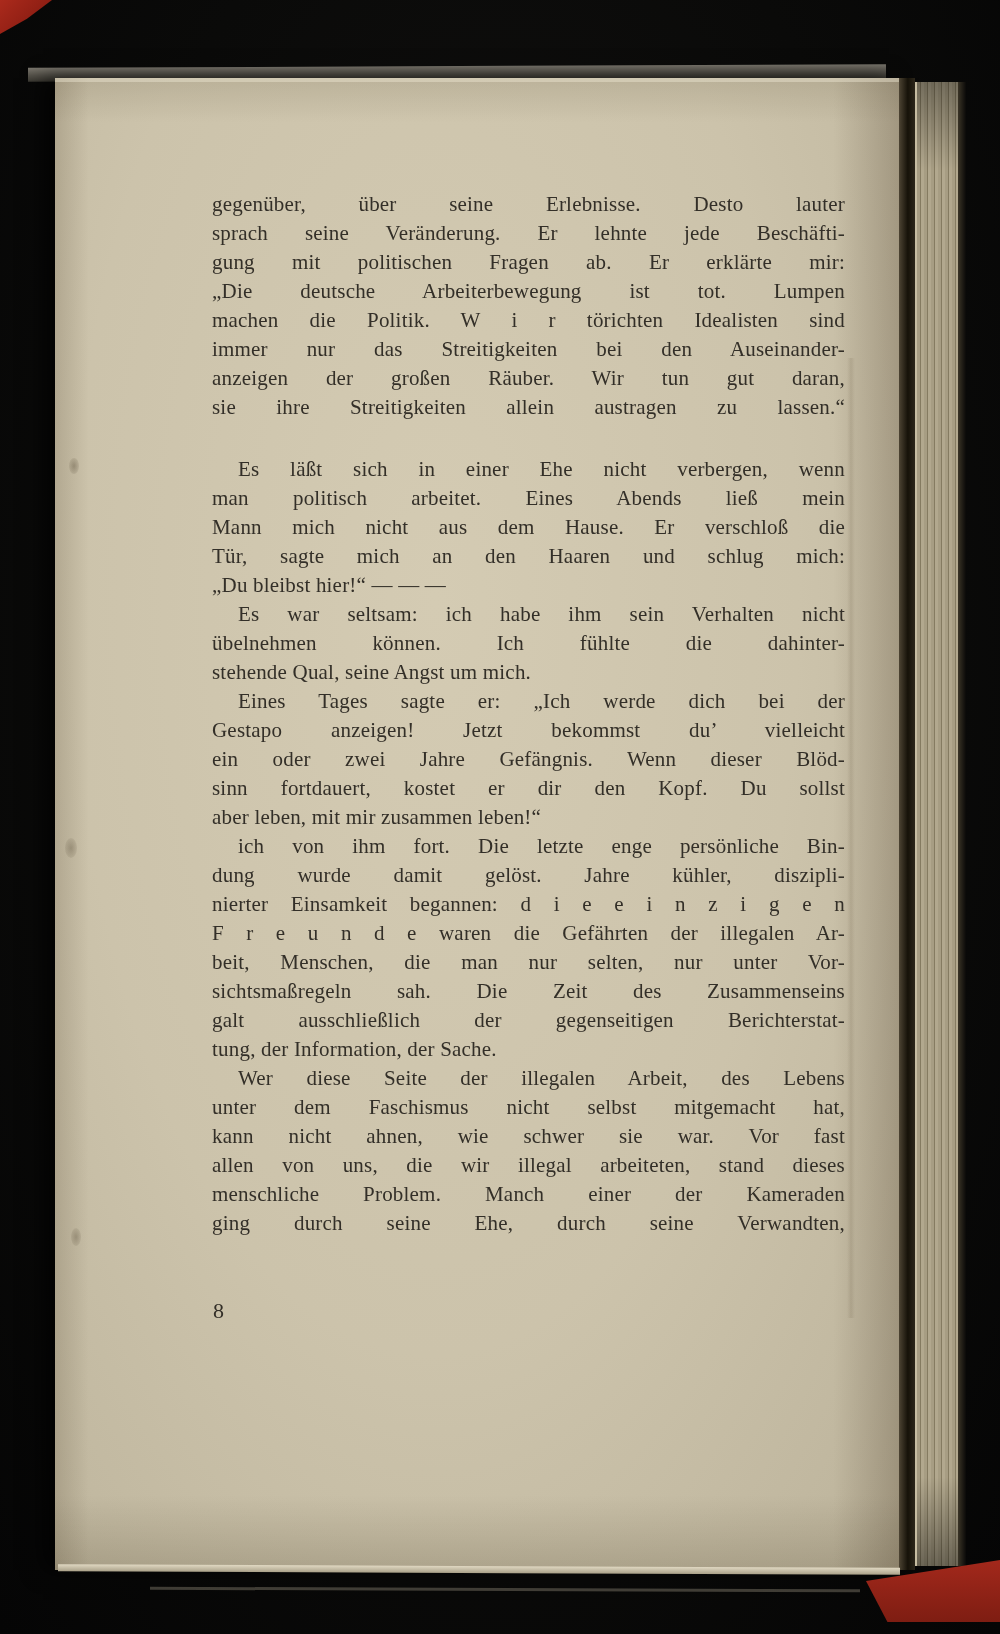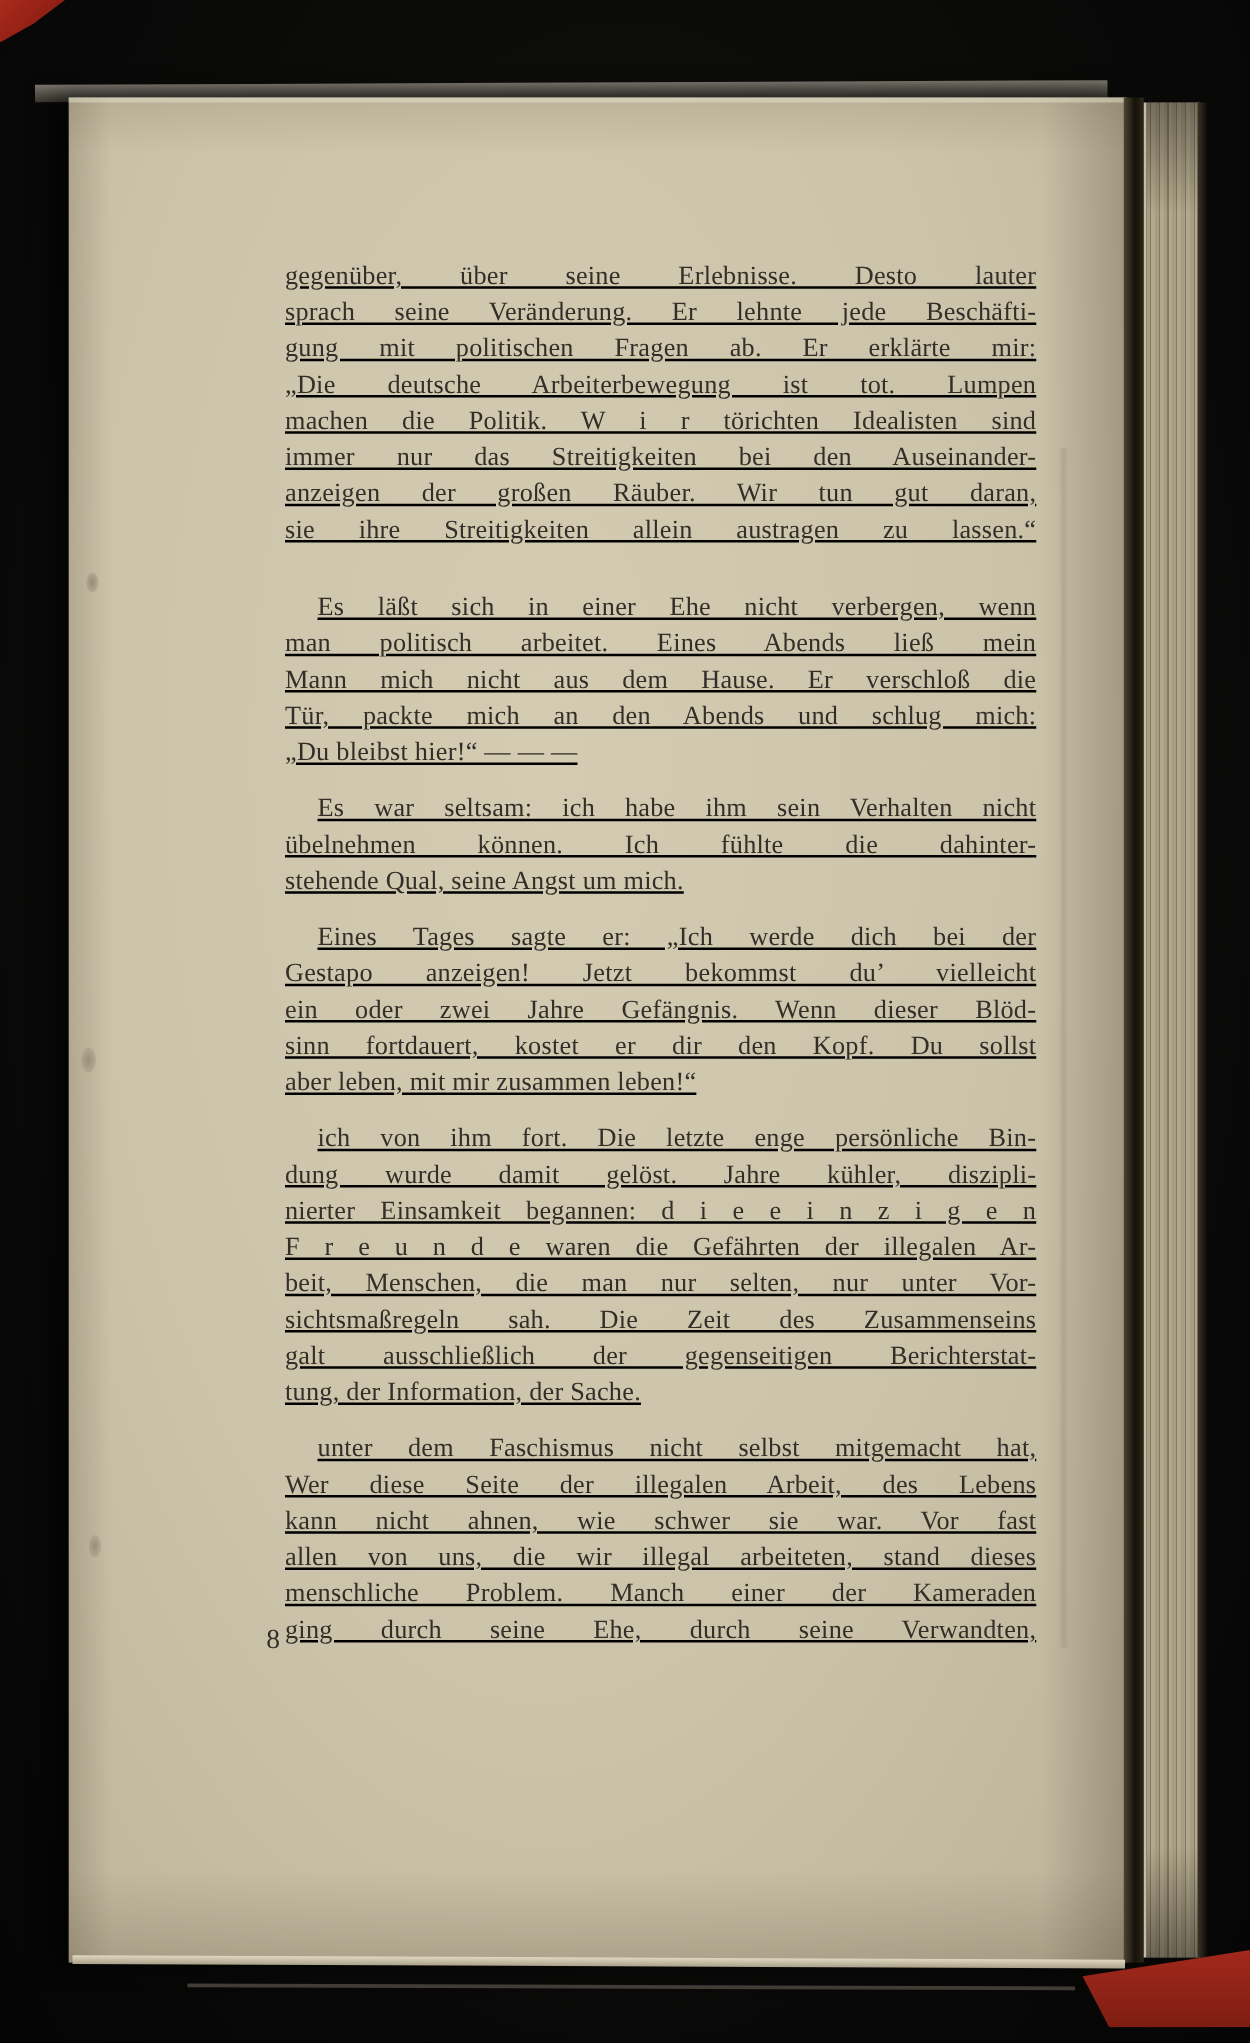--- a/index.html
+++ b/index.html
@@ -77,21 +77,21 @@
     clip-path: polygon(0 0, 100% 0, 52% 55%, 0 100%);
   }
   .red-br {
     position: absolute; right: 0; top: 1556px; width: 134px; height: 66px;
     background: linear-gradient(180deg, #a5291c 0%, #7e1d12 100%);
     clip-path: polygon(0 38%, 100% 6%, 100% 100%, 16% 100%);
   }
 
   
   .text-block { position: absolute; left: 157px; top: 112px; width: 633px; }
-  .para { margin: 16px; text-decoration: underline; }
+  .para { margin: 0; }
   .para.gap { margin-top: 33px; }
   .line {
     font-size: 21px; line-height: 29px; height: 29px;
     color: #332f28;
     letter-spacing: 0.2px;
     text-align: justify;
     text-align-last: justify;
     white-space: normal;
   }
   .line.left { text-align: center; text-align-last: left; }
@@ -122,21 +122,21 @@
           <div class="line">„Die deutsche Arbeiterbewegung ist tot. Lumpen</div>
           <div class="line">machen die Politik. W i r törichten Idealisten sind</div>
           <div class="line">immer nur das Streitigkeiten bei den Auseinander-</div>
           <div class="line">anzeigen der großen Räuber. Wir tun gut daran,</div>
           <div class="line">sie ihre Streitigkeiten allein austragen zu lassen.“</div>
         </div>
         <div class="para indent gap">
           <div class="line">Es läßt sich in einer Ehe nicht verbergen, wenn</div>
           <div class="line">man politisch arbeitet. Eines Abends ließ mein</div>
           <div class="line">Mann mich nicht aus dem Hause. Er verschloß die</div>
-          <div class="line">Tür, packte mich an den Abends und schlug mich:</div>
+          <div class="line">Tür, sagte mich an den Haaren und schlug mich:</div>
           <div class="line left">„Du bleibst hier!“ — — —</div>
         </div>
         <div class="para indent">
           <div class="line">Es war seltsam: ich habe ihm sein Verhalten nicht</div>
           <div class="line">übelnehmen können. Ich fühlte die dahinter-</div>
           <div class="line left">stehende Qual, seine Angst um mich.</div>
         </div>
         <div class="para indent">
           <div class="line">Eines Tages sagte er: „Ich werde dich bei der</div>
           <div class="line">Gestapo anzeigen! Jetzt bekommst du’ vielleicht</div>
@@ -148,22 +148,22 @@
           <div class="line">ich von ihm fort. Die letzte enge persönliche Bin-</div>
           <div class="line">dung wurde damit gelöst. Jahre kühler, diszipli-</div>
           <div class="line">nierter Einsamkeit begannen: d i e e i n z i g e n</div>
           <div class="line">F r e u n d e waren die Gefährten der illegalen Ar-</div>
           <div class="line">beit, Menschen, die man nur selten, nur unter Vor-</div>
           <div class="line">sichtsmaßregeln sah. Die Zeit des Zusammenseins</div>
           <div class="line">galt ausschließlich der gegenseitigen Berichterstat-</div>
           <div class="line left">tung, der Information, der Sache.</div>
         </div>
         <div class="para indent">
+          <div class="line">Wer diese Seite der illegalen Arbeit, des Lebens</div>
           <div class="line">unter dem Faschismus nicht selbst mitgemacht hat,</div>
-          <div class="line">Wer diese Seite der illegalen Arbeit, des Lebens</div>
           <div class="line">kann nicht ahnen, wie schwer sie war. Vor fast</div>
           <div class="line">allen von uns, die wir illegal arbeiteten, stand dieses</div>
           <div class="line">menschliche Problem. Manch einer der Kameraden</div>
           <div class="line">ging durch seine Ehe, durch seine Verwandten,</div>
         </div>
       </div>
 
     <div class="page-num">8</div>
   </div>
 

